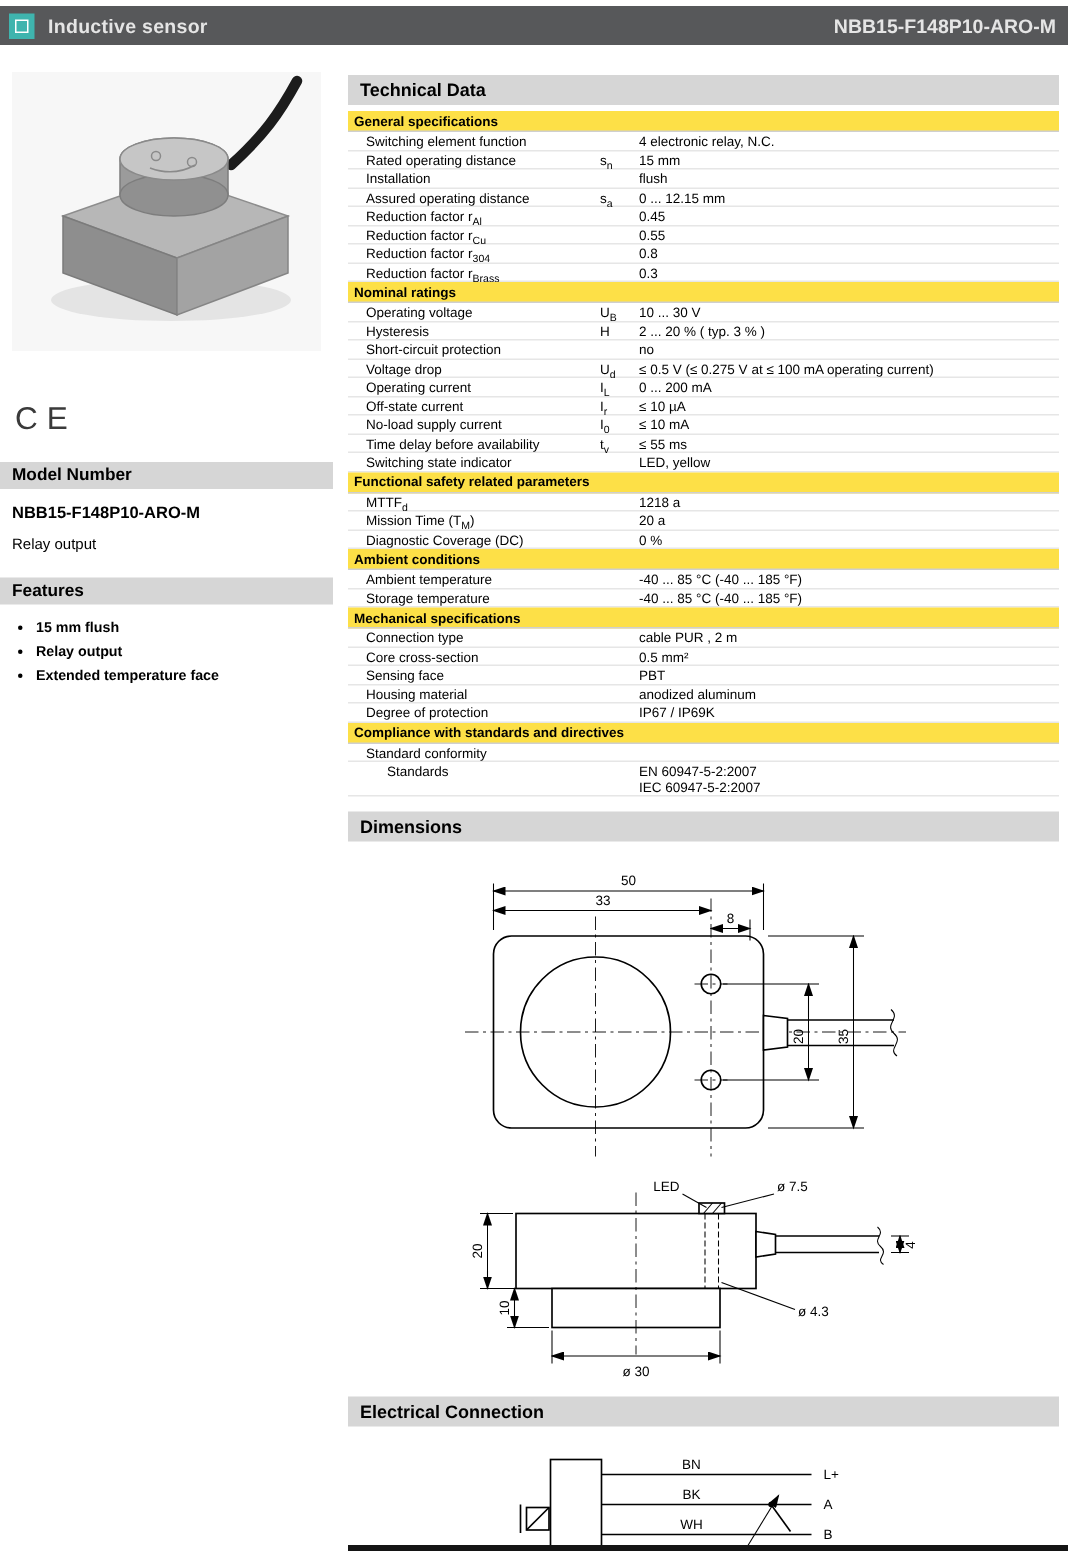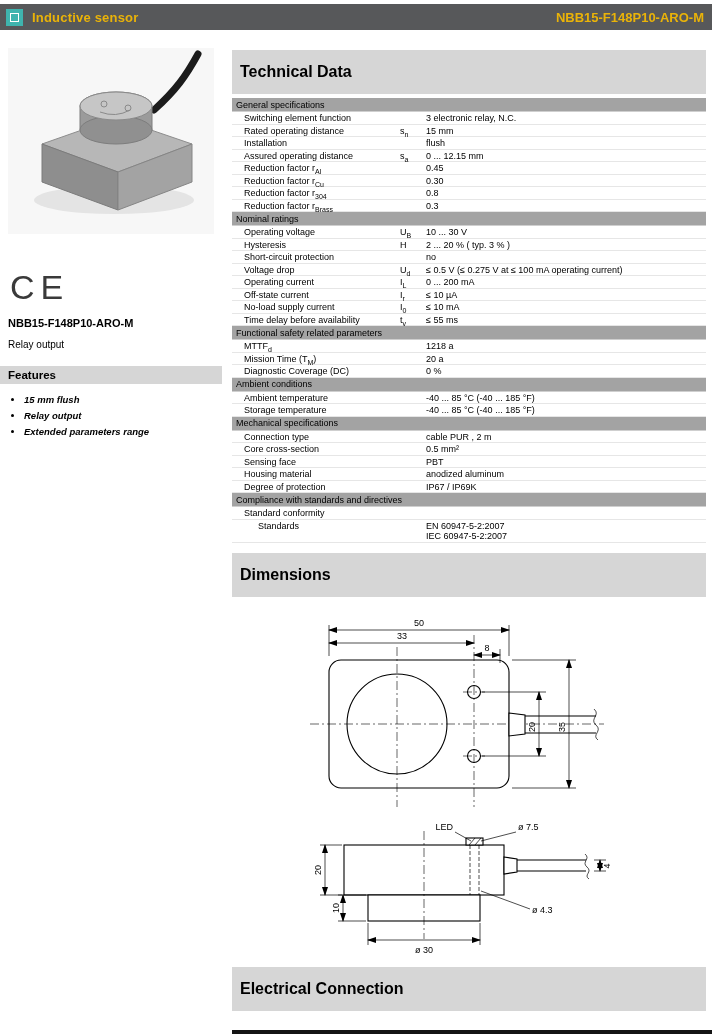--- a/index.html
+++ b/index.html
@@ -1,46 +1,46 @@
 <!DOCTYPE html>
 <html><head>
 <meta charset="utf-8">
 <style>
   * { box-sizing: border-box; }
   html,body { margin:0; padding:0; background:#fff; }
   body { font-family:"Liberation Sans", sans-serif; color:#000; }
   .page { position:relative; width:712px; height:1034px; background:#fff; overflow:hidden; }
 
   
-  .top-bar { position:absolute; top:4px; left:0; width:712px; height:26px; background:#57585a; color:#eab308; display:flex; align-items:center; }
+  .top-bar { position:absolute; top:4px; left:0; width:712px; height:26px; background:#57585a; color:#e5e5e5; display:flex; align-items:center; }
   .brand { width:17px; height:17px; background:#3fb4ae; margin:0 9px 0 6px; display:flex; align-items:center; justify-content:center; }
   .brand .inner { width:9px; height:9px; border:1.5px solid #fff; }
   .top-title { font-weight:bold; font-size:13px; letter-spacing:.2px; }
   .top-model { margin-left:auto; margin-right:8px; font-weight:bold; font-size:13px; }
 
   .cols { position:absolute; top:42px; left:0; width:712px; display:flex; align-items:flex-start; }
   .left-col { flex:0 0 222px; width:222px; }
   .right-col { flex:1; margin-left:10px; padding-right:6px; }
 
   
   .photo-wrap { padding:6px 8px 0 8px; }
-  .ce { font-size:34px; letter-spacing:6px; color:#3a3a3a; margin:34px 0 0 10px; font-weight:normal; }
+  .ce { font-size:21px; letter-spacing:6px; color:#3a3a3a; margin:34px 0 0 10px; font-weight:normal; }
   .side-bar-title { background:#d6d6d6; font-weight:bold; font-size:11.5px; padding:3px 8px; margin-top:16px; }
   .model-no { font-weight:bold; font-size:11px; padding:10px 8px 0 8px; }
   .variant { font-size:10px; padding:10px 8px 0 8px; }
   .features-list { margin:10px 0 0 24px; padding:0; font-size:9.5px; font-weight:bold; }
-  .features-list li { margin-bottom:5px;font-style:italic; }
+  .features-list li { margin-bottom:5px; }
 
   
-  .sec-bar { background:#d6d6d6; font-weight:bold; font-size:16px; padding:13px 8px; margin-top:10px; }
+  .sec-bar { background:#d6d6d6; font-weight:bold; font-size:12px; padding:3px 8px; margin-top:10px; }
   .sec-bar.first { margin-top:8px; }
 
   
   .t-table { margin-top:4px; font-size:9px; }
-  .t-sec { background:#a3a3a3; font-weight:normal; padding:1.5px 4px; border-bottom:1px solid #cfcfcf; line-height:10px; }
+  .t-sec { background:#fde047; font-weight:bold; padding:1.5px 4px; border-bottom:1px solid #cfcfcf; line-height:10px; }
   .tr { display:flex; border-bottom:1px solid #e6e6e6; padding:1px 0 0 0; line-height:10.5px; }
   .tl { width:168px; padding-left:12px; }
   .ts { width:26px; }
   .tv { flex:1; }
   .tr sub, .t-sec sub { font-size:7px; line-height:0; }
   .t-indent .tl { padding-left:26px; }
 
   
   svg { display:block; }
   .dim-svg { margin:8px auto 0 auto; }
@@ -85,42 +85,43 @@
           <ellipse cx="108" cy="82" rx="36" ry="14" fill="#909090" stroke="#7d7d7d" stroke-width="1"></ellipse>
           <ellipse cx="108" cy="58" rx="36" ry="14" fill="#c6c6c6" stroke="#8a8a8a" stroke-width="1"></ellipse>
           <circle cx="96" cy="56" r="3" fill="none" stroke="#8a8a8a" stroke-width="1"></circle>
           <circle cx="120" cy="60" r="3" fill="none" stroke="#8a8a8a" stroke-width="1"></circle>
           <path d="M92,64 q16,6 30,-2" fill="none" stroke="#8a8a8a" stroke-width="1"></path>
         </svg>
       </div>
 
       <div class="ce">CE</div>
 
+      <div class="side-bar-title">Model Number</div>
       <div class="model-no">NBB15-F148P10-ARO-M</div>
       <div class="variant">Relay output</div>
 
       <div class="side-bar-title">Features</div>
       <ul class="features-list">
         <li>15 mm flush</li>
         <li>Relay output</li>
-        <li>Extended parameters range</li>
+        <li>Extended temperature face</li>
       </ul>
     </div>
 
     <div class="right-col">
       <div class="sec-bar first">Technical Data</div>
 
       <div class="t-table">
 
         <div class="t-sec">General specifications</div>
         <div class="tr">
             <div class="tl"><span>Switching element function</span></div>
             <div class="ts"></div>
             <div class="tv">
-              <div>3 electronic relay, N.C.</div>
+              <div>4 electronic relay, N.C.</div>
             </div>
           </div>
         <div class="tr">
             <div class="tl"><span>Rated operating distance</span></div>
             <div class="ts"><span>s</span><sub>n</sub></div>
             <div class="tv">
               <div>15 mm</div>
             </div>
           </div>
         <div class="tr">
@@ -141,21 +142,21 @@
             <div class="tl"><span>Reduction factor r</span><sub>Al</sub></div>
             <div class="ts"></div>
             <div class="tv">
               <div>0.45</div>
             </div>
           </div>
         <div class="tr">
             <div class="tl"><span>Reduction factor r</span><sub>Cu</sub></div>
             <div class="ts"></div>
             <div class="tv">
-              <div>0.30</div>
+              <div>0.55</div>
             </div>
           </div>
         <div class="tr">
             <div class="tl"><span>Reduction factor r</span><sub>304</sub></div>
             <div class="ts"></div>
             <div class="tv">
               <div>0.8</div>
             </div>
           </div>
         <div class="tr">
@@ -214,20 +215,27 @@
             <div class="ts"><span>I</span><sub>0</sub></div>
             <div class="tv">
               <div>≤ 10 mA</div>
             </div>
           </div>
         <div class="tr">
             <div class="tl"><span>Time delay before availability</span></div>
             <div class="ts"><span>t</span><sub>v</sub></div>
             <div class="tv">
               <div>≤ 55 ms</div>
+            </div>
+          </div>
+        <div class="tr">
+            <div class="tl"><span>Switching state indicator</span></div>
+            <div class="ts"></div>
+            <div class="tv">
+              <div>LED, yellow</div>
             </div>
           </div>
 
         <div class="t-sec">Functional safety related parameters</div>
         <div class="tr">
             <div class="tl"><span>MTTF</span><sub>d</sub></div>
             <div class="ts"></div>
             <div class="tv">
               <div>1218 a</div>
             </div>

